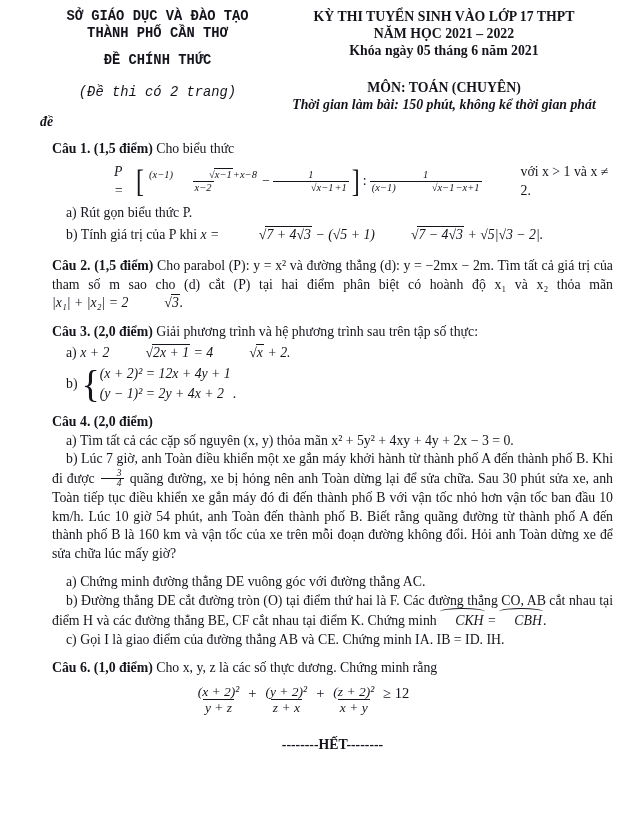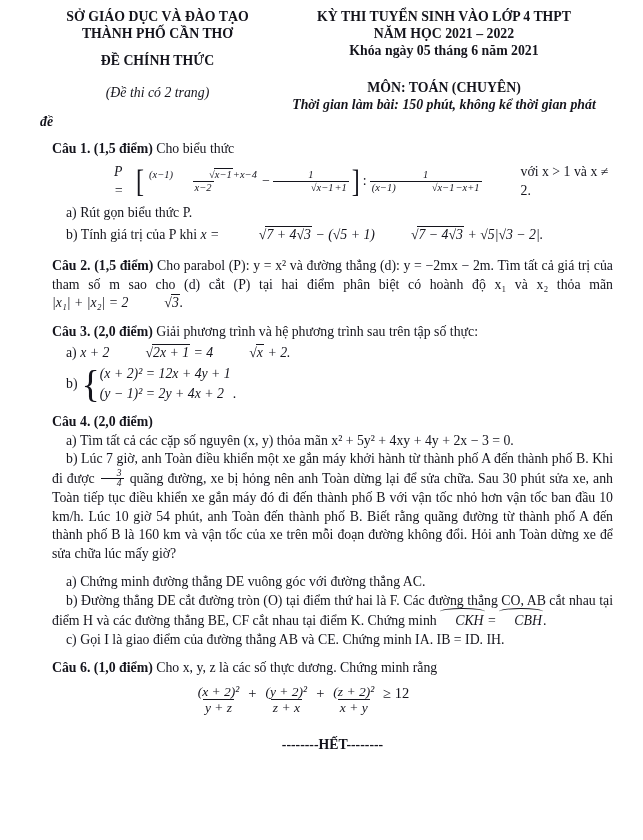--- a/index.html
+++ b/index.html
@@ -4,21 +4,21 @@
 <style>
   * { margin:0; padding:0; box-sizing:border-box; }
   html,body { background:#fff; }
   .page {
     position:relative; width:643px; height:840px; background:#ffffff;
     color:#14141c; font-family:"Liberation Serif","DejaVu Serif",serif;
     font-size:13.8px; line-height:18.5px; padding:8px 30px 0 40px; overflow:hidden;
   }
   
   .header { display:flex; }
-  .h-left { width:235px; text-align:center; }
+  .h-left { width:235px; text-align:center;font-family:Liberation Mono, monospace; }
   .h-right { flex:1; text-align:center; }
   .hb { font-weight:bold; line-height:17px; }
   .hi { font-style:italic; line-height:17px; }
   .hbi { font-weight:bold; font-style:italic; line-height:17px; }
   .official { margin-top:10px; }
   .pages-note { margin-top:15px; }
   .subject { margin-top:20px; }
   .duration { white-space:nowrap; }
   .wrapline { margin-top:0; }
   
@@ -71,38 +71,38 @@
 <div class="page">
 
   <div class="header">
     <div class="h-left">
       <div class="hb">SỞ GIÁO DỤC VÀ ĐÀO TẠO</div>
       <div class="hb">THÀNH PHỐ CẦN THƠ</div>
       <div class="hb official">ĐỀ CHÍNH THỨC</div>
       <div class="hi pages-note">(Đề thi có 2 trang)</div>
     </div>
     <div class="h-right">
-      <div class="hb">KỲ THI TUYỂN SINH VÀO LỚP 4 THPT</div>
+      <div class="hb">KỲ THI TUYỂN SINH VÀO LỚP 17 THPT</div>
       <div class="hb">NĂM HỌC 2021 – 2022</div>
       <div class="hb">Khóa ngày 05 tháng 6 năm 2021</div>
       <div class="hb subject">MÔN: TOÁN (CHUYÊN)</div>
       <div class="hbi duration">Thời gian làm bài: 150 phút, không kể thời gian phát</div>
     </div>
   </div>
   <div class="hbi wrapline">đề</div>
 
   <div class="content">
 
     <div class="question">
       <p><b>Câu 1. (1,5 điểm)</b> <span>Cho biểu thức</span></p>
       <div class="q1-formula">
         <span class="m">P =</span>
         <span class="bigb">[</span>
         <span class="frac small">
-          <span class="num"><span class="m">(x−1)</span><span class="sqrt"><span class="rsgn">√</span><span class="rad">x−1</span></span><span class="m">+x−4</span></span>
+          <span class="num"><span class="m">(x−1)</span><span class="sqrt"><span class="rsgn">√</span><span class="rad">x−1</span></span><span class="m">+x−8</span></span>
           <span class="den"><span class="m">x−2</span></span>
         </span>
         <span class="op">−</span>
         <span class="frac small">
           <span class="num">1</span>
           <span class="den"><span class="sqrt"><span class="rsgn">√</span><span class="rad">x−1</span></span><span class="m">+1</span></span>
         </span>
         <span class="bigb">]</span>
         <span class="op">:</span>
         <span class="frac small">

